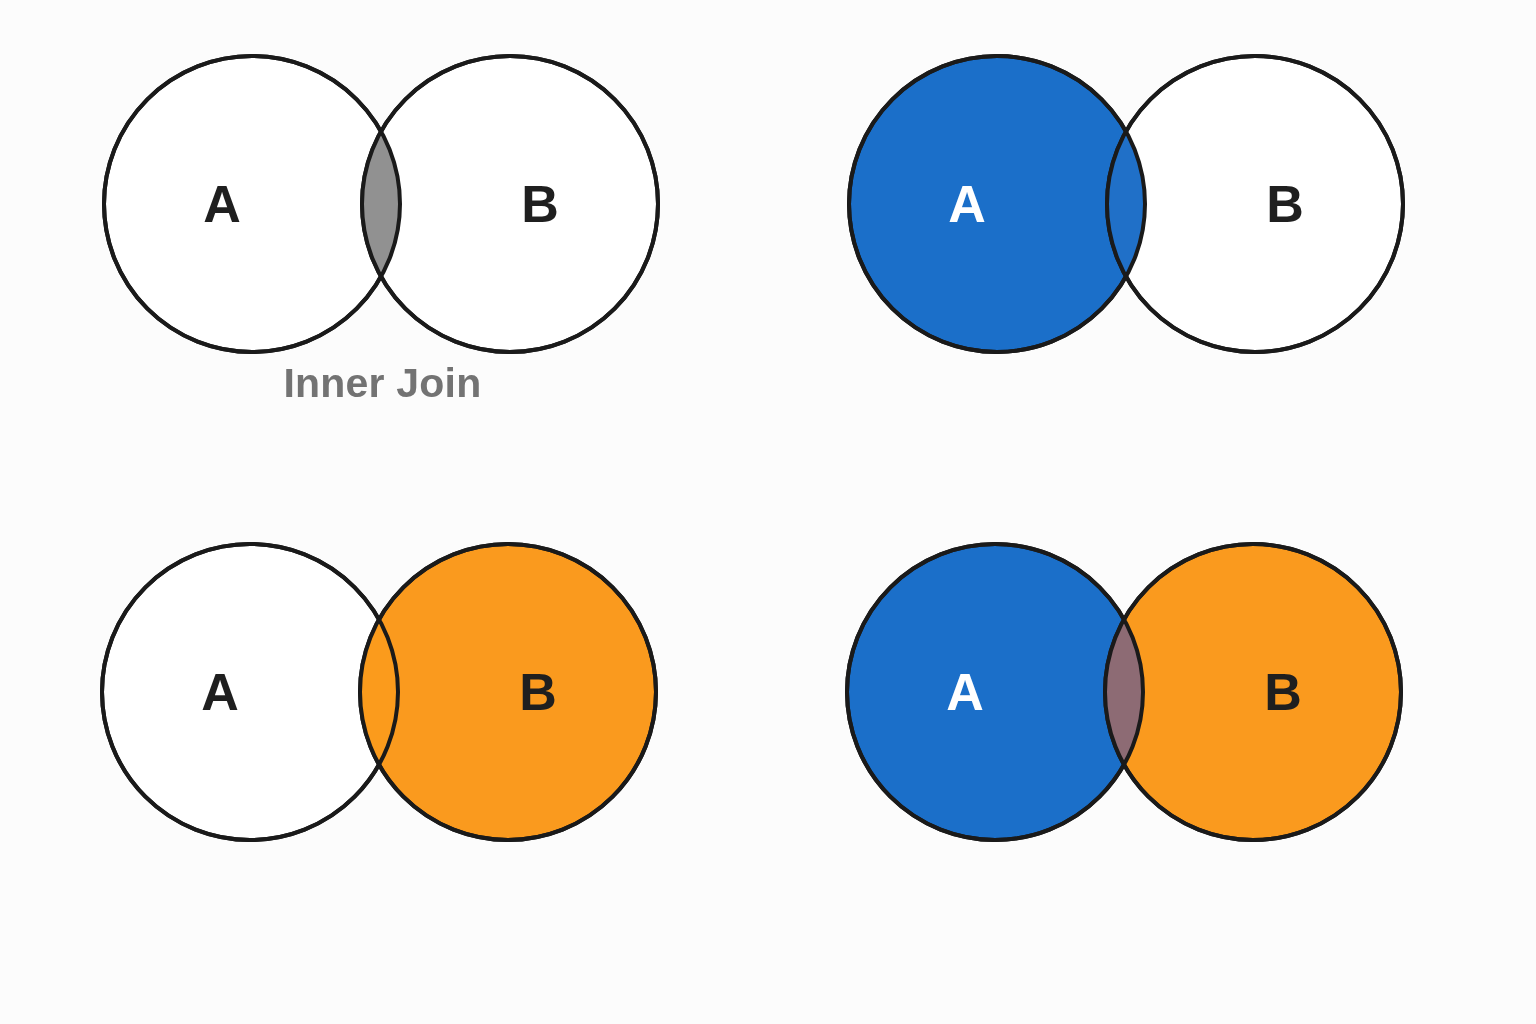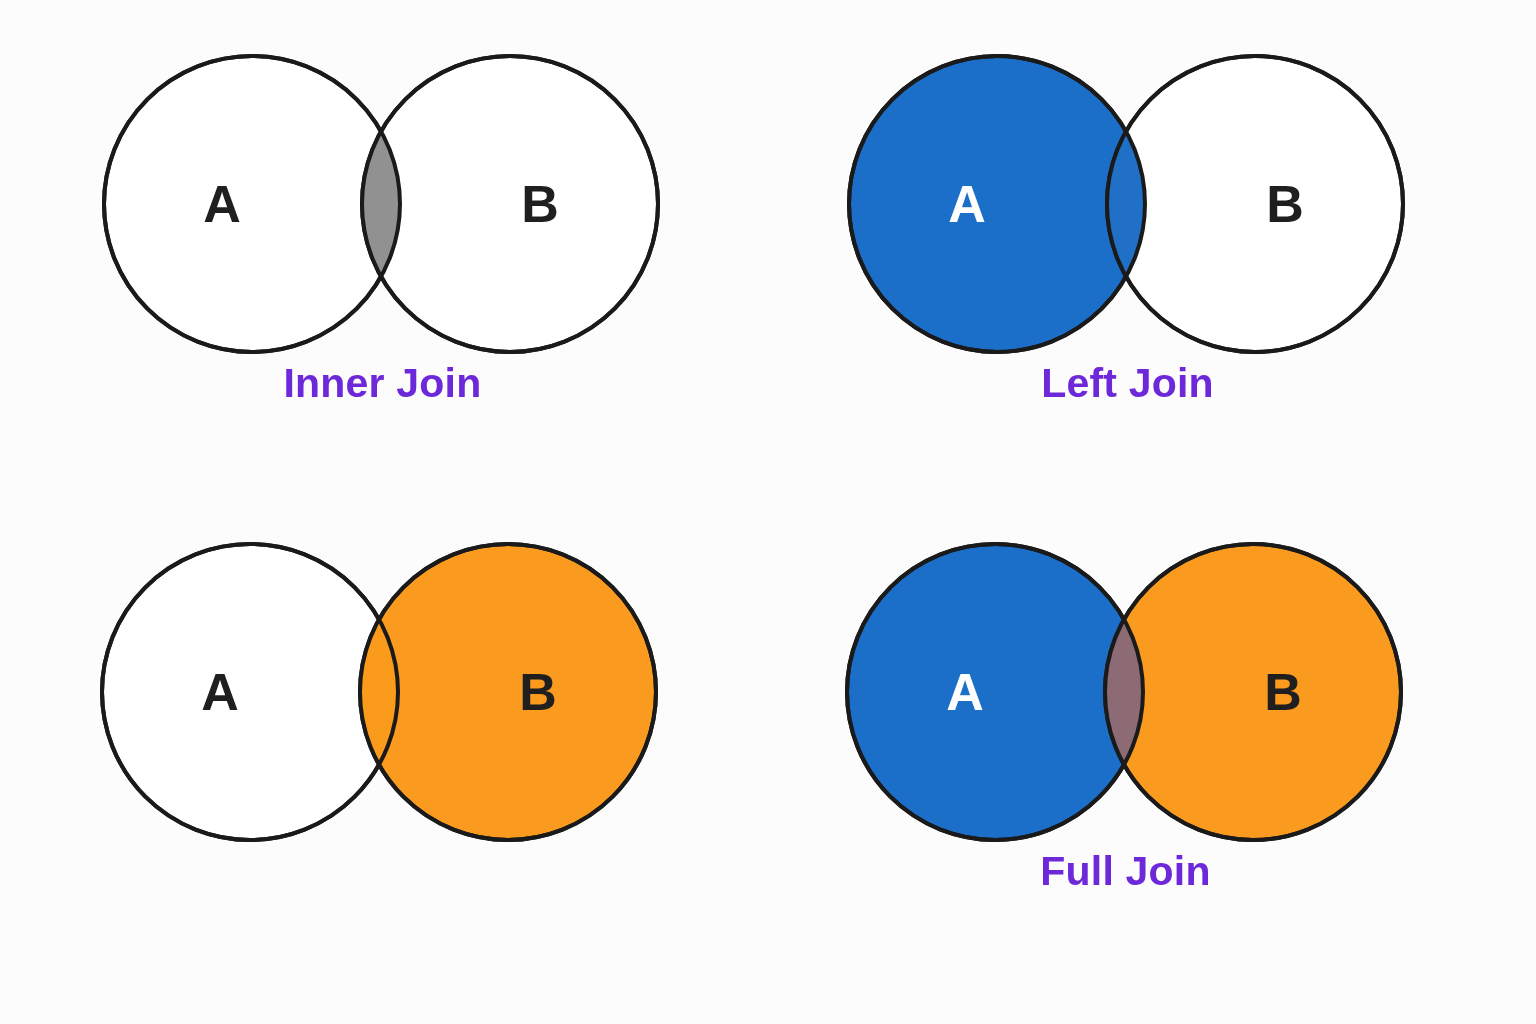--- a/index.html
+++ b/index.html
@@ -57,21 +57,21 @@
 
   .panel-caption {
     position: absolute;
     left: 0;
     top: 352px;
     width: 745px;
     text-align: center;
     font-family: "Liberation Sans", "DejaVu Sans", sans-serif;
     font-weight: 700;
     font-size: 41px;
-    color: #6d28d9;
+    color: #737373;
     letter-spacing: 0.2px;
     line-height: 1.15;
     white-space: nowrap;
   }
 </style>
 </head>
 <body>
 
 <div id="board">
 
@@ -109,21 +109,20 @@
         <circle cx="500" cy="196" r="148" fill="#ffffff" stroke="#1a1a1a" stroke-width="4"></circle>
         <g clip-path="url(#clipA-left)">
           <circle cx="500" cy="196" r="148" fill="#2070c8"></circle>
         </g>
         <circle cx="242" cy="196" r="148" fill="none" stroke="#1a1a1a" stroke-width="4"></circle>
         <circle cx="500" cy="196" r="148" fill="none" stroke="#1a1a1a" stroke-width="4"></circle>
         <text class="set-letter" x="212" y="196" fill="#ffffff">A</text>
         <text class="set-letter" x="530" y="196" fill="#1f1f1f">B</text>
       </svg>
     </div>
-    <div class="panel-caption">Left Join</div>
   </div>
 
   <div class="panel panel-right-join">
     <div class="venn-wrap">
       <svg class="venn-svg" viewBox="0 0 745 380" xmlns="http://www.w3.org/2000/svg">
         <defs>
           <clipPath id="clipB-right">
               <circle cx="500" cy="196" r="148"></circle>
             </clipPath>
         </defs>
@@ -152,16 +151,15 @@
         <circle cx="500" cy="196" r="148" fill="#fa9a1e" stroke="#1a1a1a" stroke-width="4"></circle>
         <g clip-path="url(#clipA-full)">
           <circle cx="500" cy="196" r="148" fill="#8d6b74"></circle>
         </g>
         <circle cx="242" cy="196" r="148" fill="none" stroke="#1a1a1a" stroke-width="4"></circle>
         <circle cx="500" cy="196" r="148" fill="none" stroke="#1a1a1a" stroke-width="4"></circle>
         <text class="set-letter" x="212" y="196" fill="#ffffff">A</text>
         <text class="set-letter" x="530" y="196" fill="#1f1f1f">B</text>
       </svg>
     </div>
-    <div class="panel-caption">Full Join</div>
   </div>
 
 </div>
 
 </body></html>

